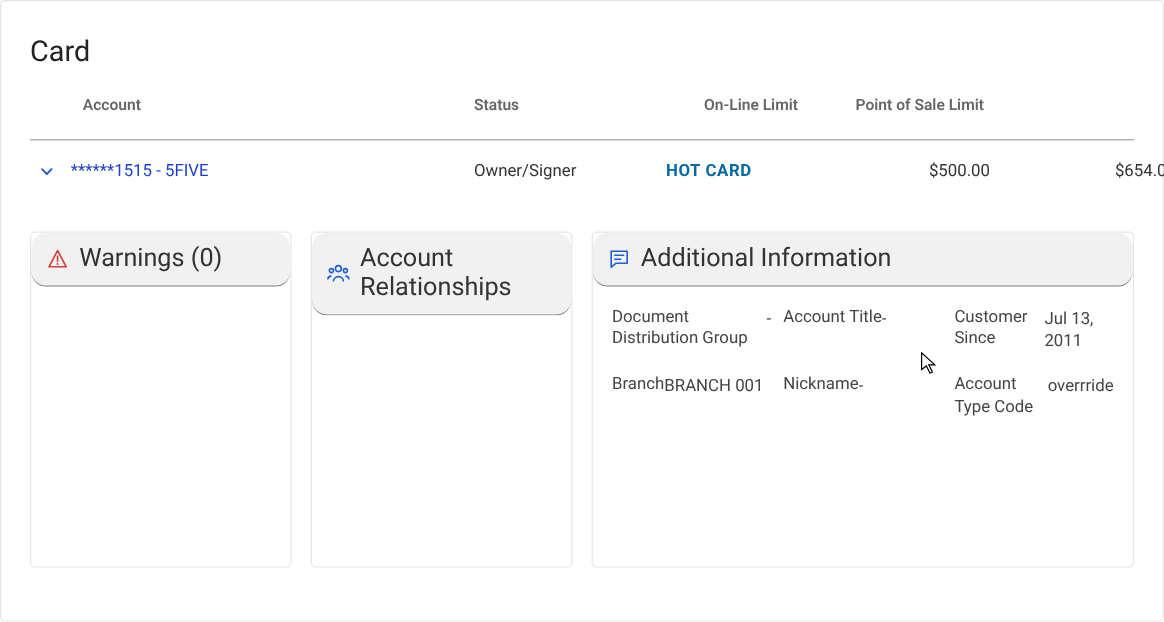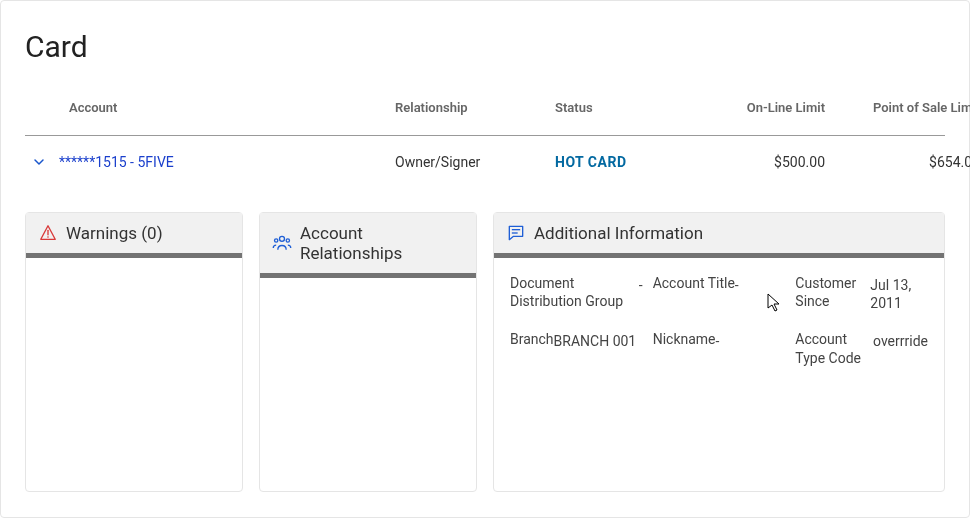--- a/index.html
+++ b/index.html
@@ -12,24 +12,24 @@
   }
   .container {
     width: 970px;
     height: 518px;
     border: 1px solid #e5e5e5;
     border-radius: 4px;
     padding: 20px 24px 20px 24px;
     position: relative;
   }
   .page-title {
-    font-size: 30px;
+    font-size: 24px;
     font-weight: 400;
     color: #222;
-    margin: 8px 0 36px 0;
+    margin: 8px 0 24px 0;
   }
   .table {
     width: 100%;
   }
   .thead {
     display: flex;
     border-bottom: 1px solid #999;
     padding-bottom: 20px;
     font-size: 13px;
     color: #666;
@@ -81,27 +81,28 @@
     background: #fff;
     display: flex;
     flex-direction: column;
     min-height: 280px;
   }
   .panel-warnings { flex: 0 0 218px; }
   .panel-relationships { flex: 0 0 218px; justify-content: space-between; }
   .panel-additional { flex: 1; }
   .panel-header {
     background: #f1f1f1;
-    border-bottom: 5px solid #737373;
+    border-bottom: 1px solid #737373;
     padding: 10px 12px;
     display: flex;
     align-items: center;
     gap: 8px;
-    font-size: 17px;
-    color: #333;
+    font-size: 21px;
+    color: #333;
+    border-radius: 13px;
   }
   .panel-body {
     padding: 16px;
     flex: 1;
   }
   .icon-wrap {
     width: 20px;
     height: 20px;
     display: inline-flex;
     align-items: center;
@@ -137,21 +138,20 @@
 </style>
 </head>
 <body>
 
 <div class="container">
   <h1 class="page-title">Card</h1>
 
   <div class="table">
     <div class="thead">
       <div class="col-account">Account</div>
-      <div class="col-relationship">Relationship</div>
       <div class="col-status">Status</div>
       <div class="col-online">On-Line Limit</div>
       <div class="col-pos">Point of Sale Limit</div>
     </div>
     <div class="trow">
       <div class="col-account expand-cell" style="padding-left:0;align-items:center;">
         <span class="chevron">
           <svg width="12" height="12" viewBox="0 0 12 12">
             <path d="M2 4 L6 8 L10 4" fill="none" stroke="#1a56cc" stroke-width="1.5" stroke-linecap="round" stroke-linejoin="round"></path>
           </svg>

